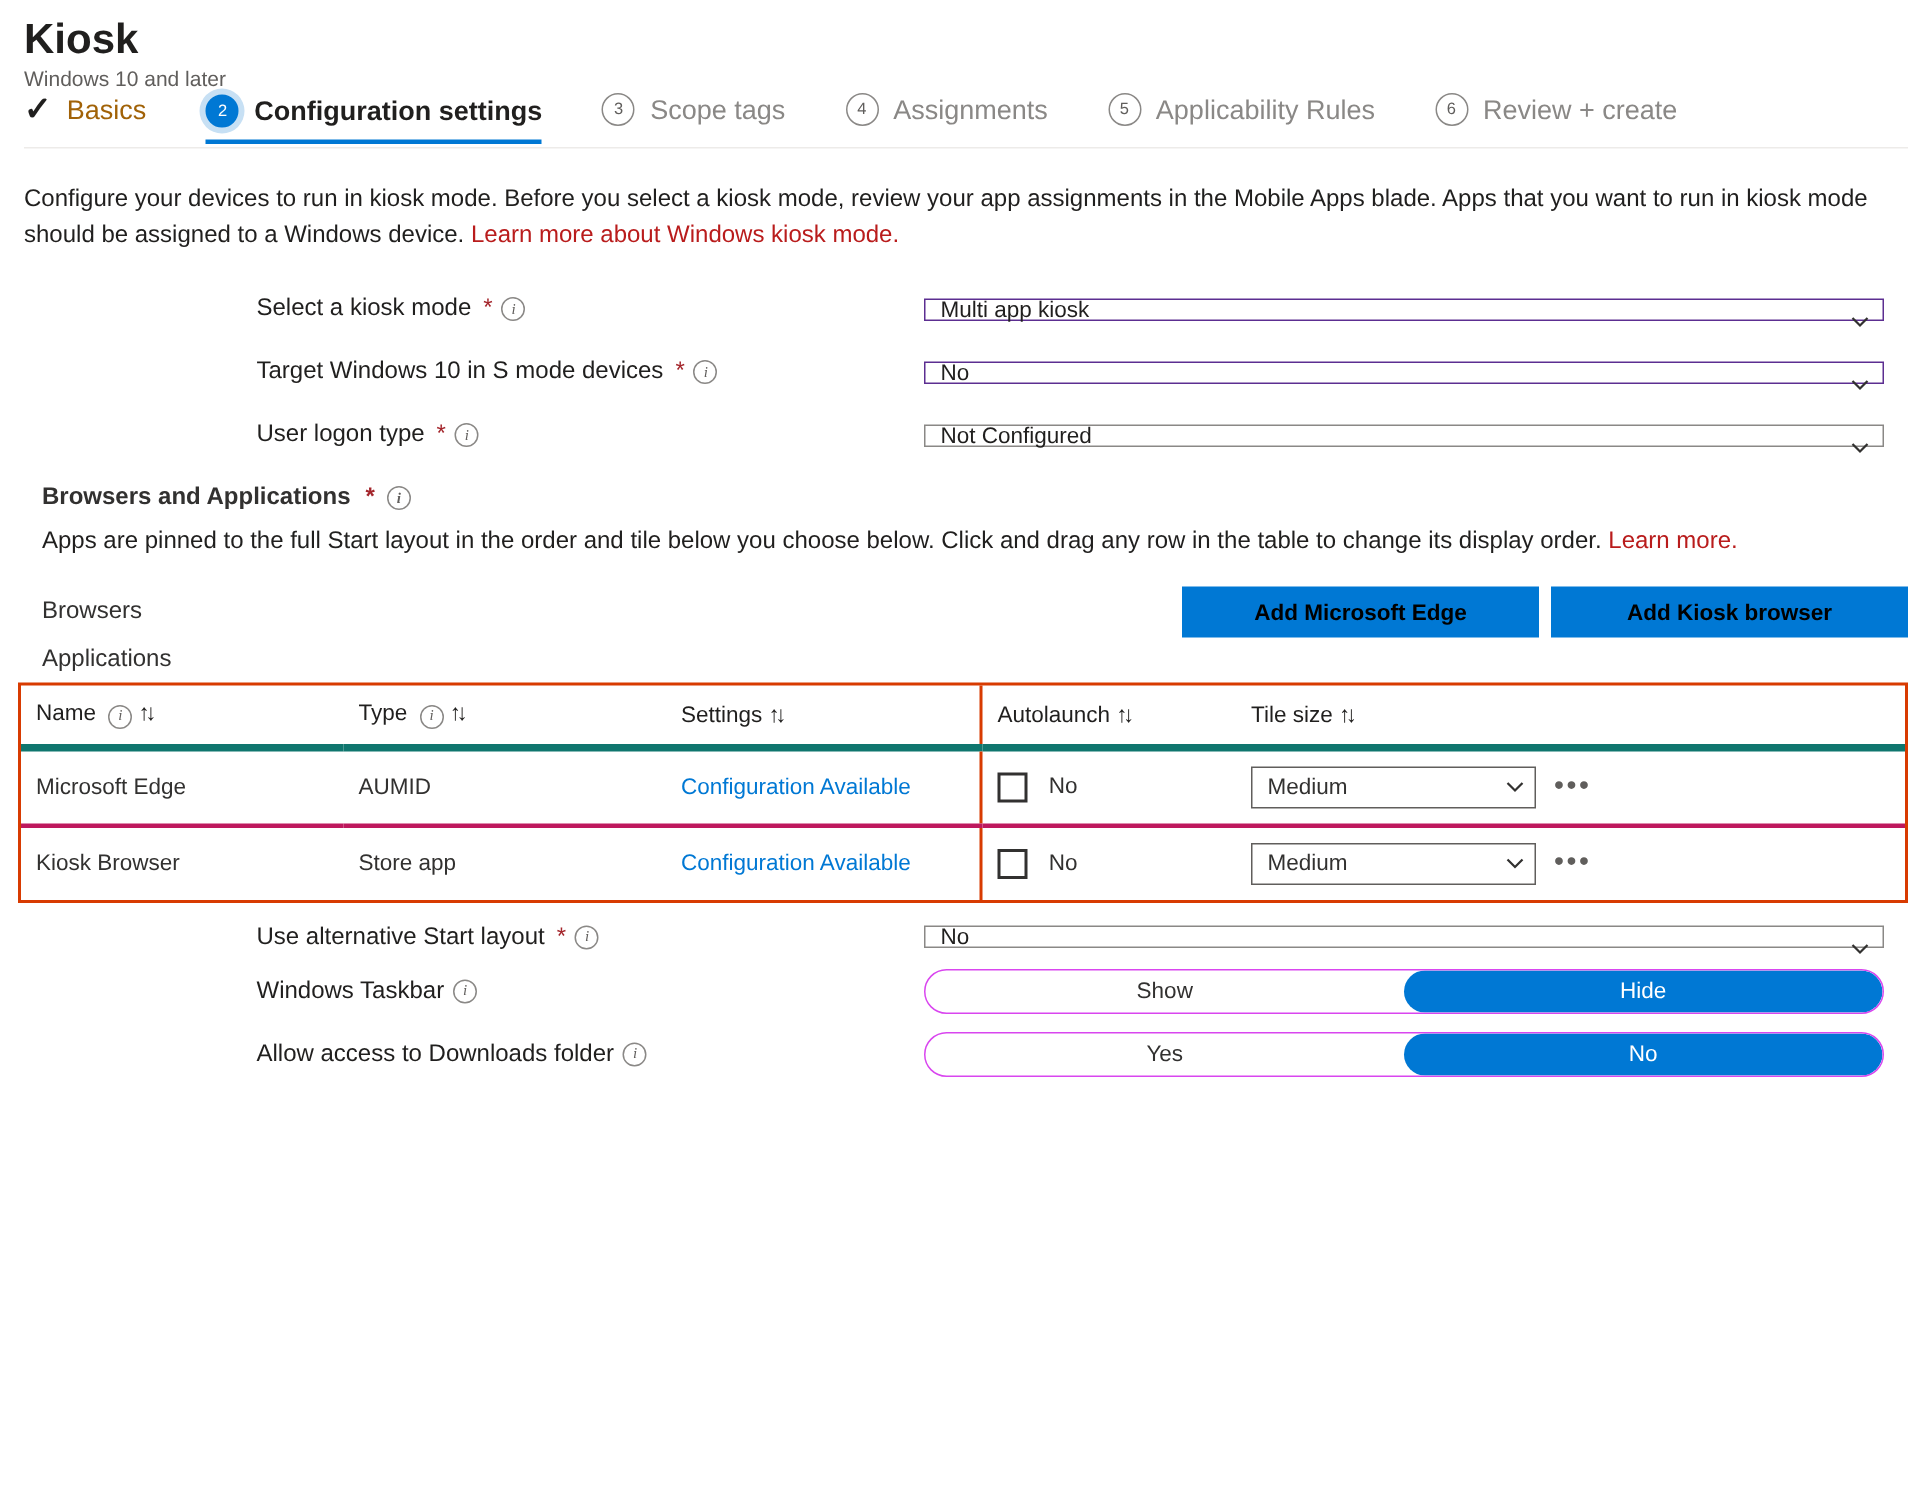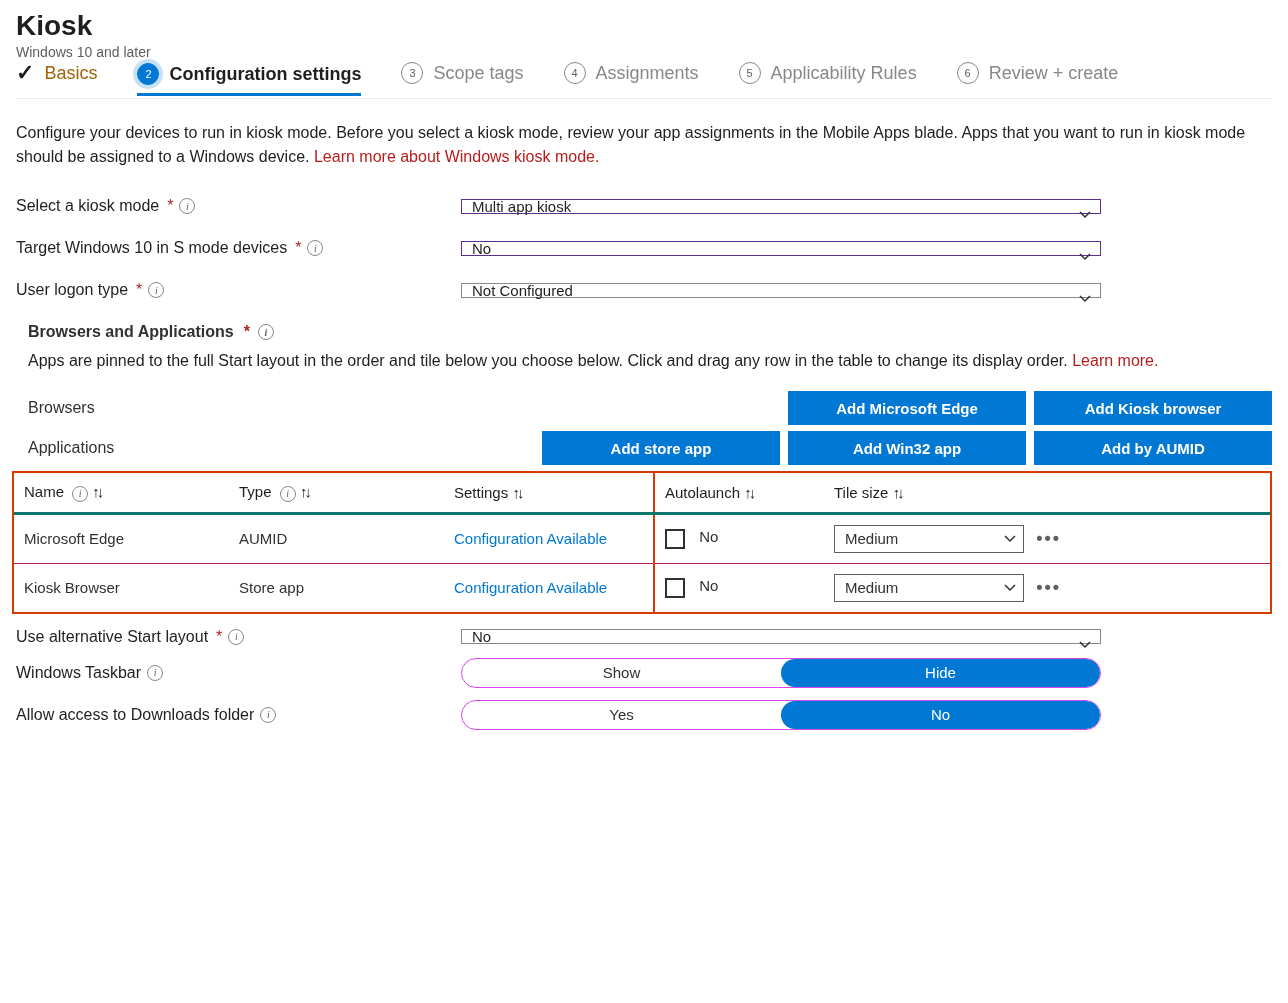--- a/index.html
+++ b/index.html
@@ -28,21 +28,21 @@
     display: flex; align-items:center; justify-content:center; font-size:11px;
   }
   .wstep .lbl { color: #8a8886; }
   .wstep.done .lbl { color:#a16207; font-weight:400; }
   .wstep.done .check { font-size:22px; color:#201f1e; font-weight:bold;}
   .wstep.active { border-bottom:3px solid #0078d4; margin-bottom:-5px;}
   .wstep.active .lbl { color:#201f1e; font-weight:700; }
   .wstep.active .num { background:#0078d4; border-color:#0078d4; color:#fff; box-shadow:0 0 0 4px #c7e0f4;}
   .intro { font-size:16px; line-height:1.5; margin-bottom:28px; color:#201f1e;}
   a.link { color:#b91c1c; text-decoration:none; }
-  .row { display:flex; align-items:center; margin:10px 0 24px; }
+  .row { display:flex; align-items:center; margin:10px 16px 24px;justify-content:flex-end; }
   .row.tight { margin-bottom:12px; }
   .row .label { width:445px; font-size:16px; color:#201f1e; display:flex; align-items:center; gap:6px;}
   .req { color:#a4262c; margin-left:2px; }
   .info-icon {
     width:16px; height:16px; border-radius:50%; border:1px solid #8a8886;
     display:inline-flex; align-items:center; justify-content:center;
     font-size:10px; color:#605e5c; font-style:italic; font-family:serif; cursor:pointer;
   }
   .sel {
     flex:1; max-width:640px; height:15px;
@@ -57,28 +57,28 @@
   .sel.chev::after { display:none; }
   .sel .chevd {
     position:absolute; right:8px; top:8px; width:14px; height:14px;
   }
   .section-title { font-size:16px; font-weight:600; margin:18px 12px 8px; display:flex; align-items:center; gap:8px;}
   .pinned-note { font-size:16px; margin:8px 0 18px 12px; line-height:1.5; color:#201f1e;}
   .bar { display:flex; align-items:center; margin:6px 0; }
   .bar .blabel { width:338px; font-size:16px; padding-left:12px;}
   .btns { display:flex; gap:8px; flex:1; justify-content:flex-end; }
   .btn {
-    background:#0078d4; color:#ffffff; font-size:15px; font-weight:600;
+    background:#0078d4; color:#000000; font-size:15px; font-weight:600;
     border:none; height:34px; padding:0 10px; cursor:pointer; width:238px;
     display:flex; align-items:center; justify-content:center;
   }
   .redbox { border:2px solid #d83b01; padding:0; margin:6px 0 14px -4px; }
   table { width:100%; border-collapse:collapse; font-size:15px; }
-  th { text-align:left; font-weight:400; padding:10px 8px 10px 10px; border-bottom:3px solid #0f766e; color:#201f1e;}
-  td { padding:10px 8px 10px 10px; border-top:1px solid #be185d; vertical-align:middle;}
+  th { text-align:left; font-weight:400; padding:10px 8px 10px 10px; border-bottom:5px solid #0f766e; color:#201f1e;}
+  td { padding:10px 8px 10px 10px; border-top:3px solid #be185d; vertical-align:middle;}
   .cfgav { color:#0078d4; cursor:pointer; }
   .chk { width:20px; height:20px; border:2px solid #323130; display:inline-block; vertical-align:middle; margin-right:10px; cursor:pointer;}
   .tilesel {
     width:190px; height:28px; border:1px solid #605e5c; padding:0 26px 0 10px;
     display:inline-flex; align-items:center; position:relative; cursor:pointer; font-size:15px;
   }
   .tilesel .chevd { position:absolute; right:6px; top:6px; width:14px; height:14px;}
   .dots { display:inline-block; margin-left:8px; color:#605e5c; font-size:18px; font-weight:bold; cursor:pointer; letter-spacing:2px;}
   .pill-group {
     flex:1; max-width:640px; height:30px; border:1px solid #d946ef; border-radius:16px;
@@ -182,25 +182,20 @@
 <div class="bar">
   <div class="blabel">Browsers</div>
   <div class="btns">
     <div style="width:238px"></div>
     <button class="btn">Add Microsoft Edge</button>
     <button class="btn">Add Kiosk browser</button>
   </div>
 </div>
 <div class="bar">
   <div class="blabel">Applications</div>
-  <div class="btns">
-    <button class="btn">Add store app</button>
-    <button class="btn">Add Win32 app</button>
-    <button class="btn">Add by AUMID</button>
-  </div>
 </div>
 
 <div class="redbox">
 <table>
   <thead>
     <tr>
       <th style="width:215px">
         <span>Name</span>
         <span class="info-icon" style="margin-left:4px">i</span>
         <span class="sortarrows">↑↓</span>

